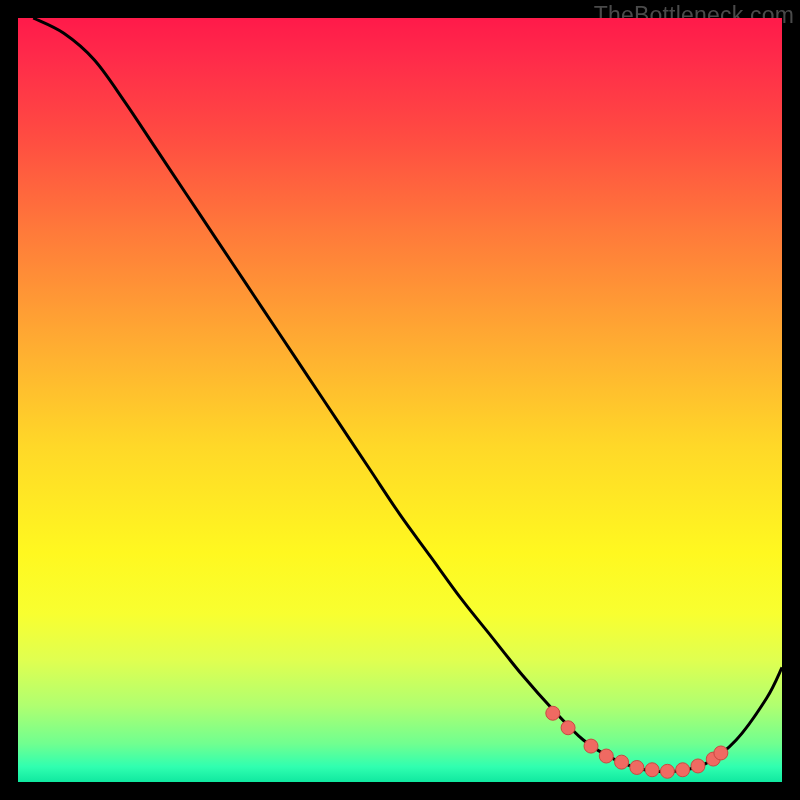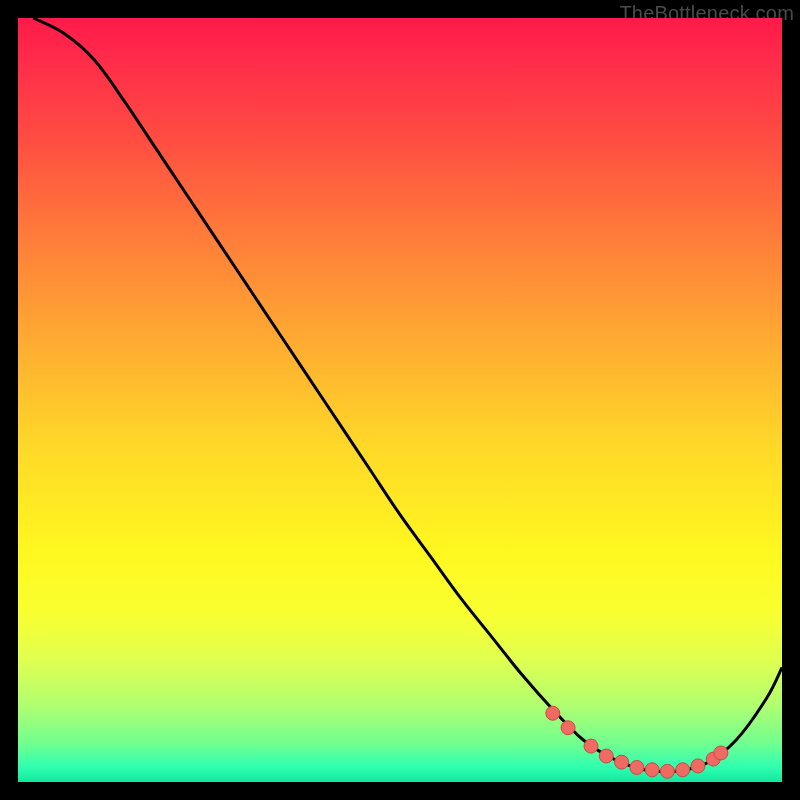--- a/index.html
+++ b/index.html
@@ -37,21 +37,21 @@
       #70ff90 95%,
       #30ffb0 98%,
       #10e8a0 100%
     );
   }
   .watermark {
     position: absolute;
     top: 2px;
     right: 6px;
     font-family: Arial, Helvetica, sans-serif;
-    font-size: 20px;
+    font-size: 23px;
     color: #4a4a4a;
     font-weight: 500;
     letter-spacing: 0.2px;
   }
   svg.curve {
     position: absolute;
     left: 0;
     top: 0;
     width: 100%;
     height: 100%;

